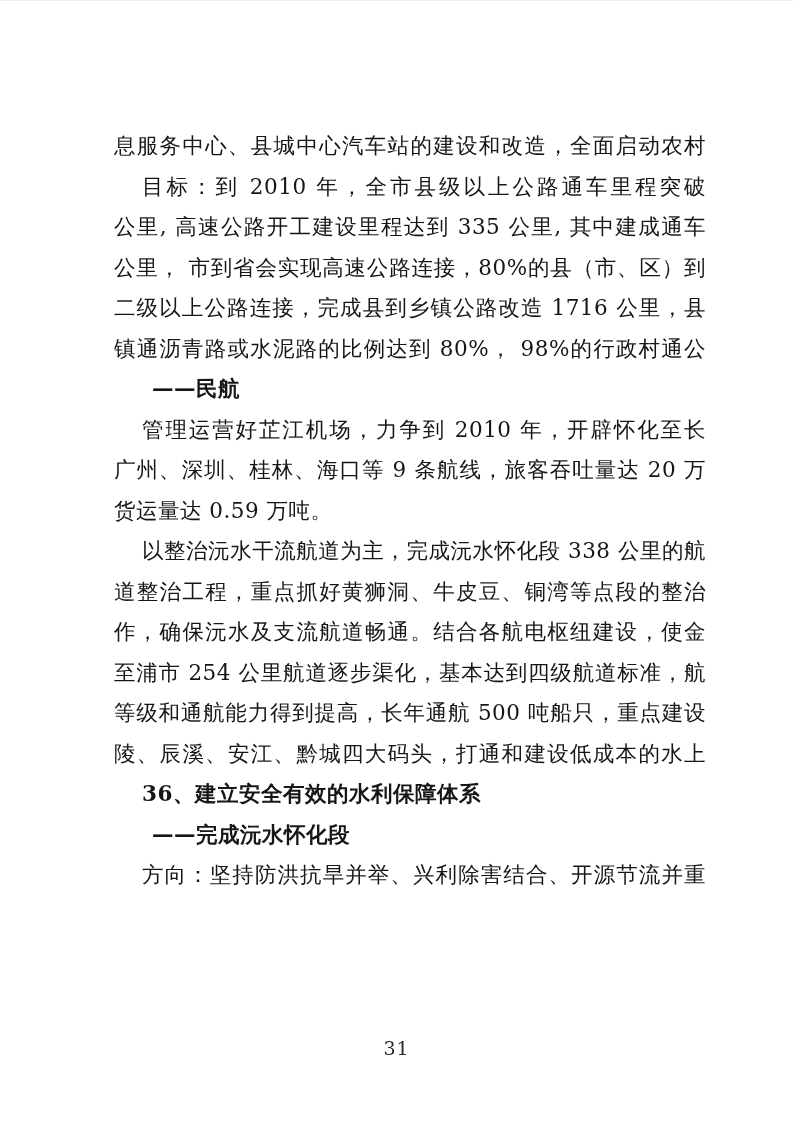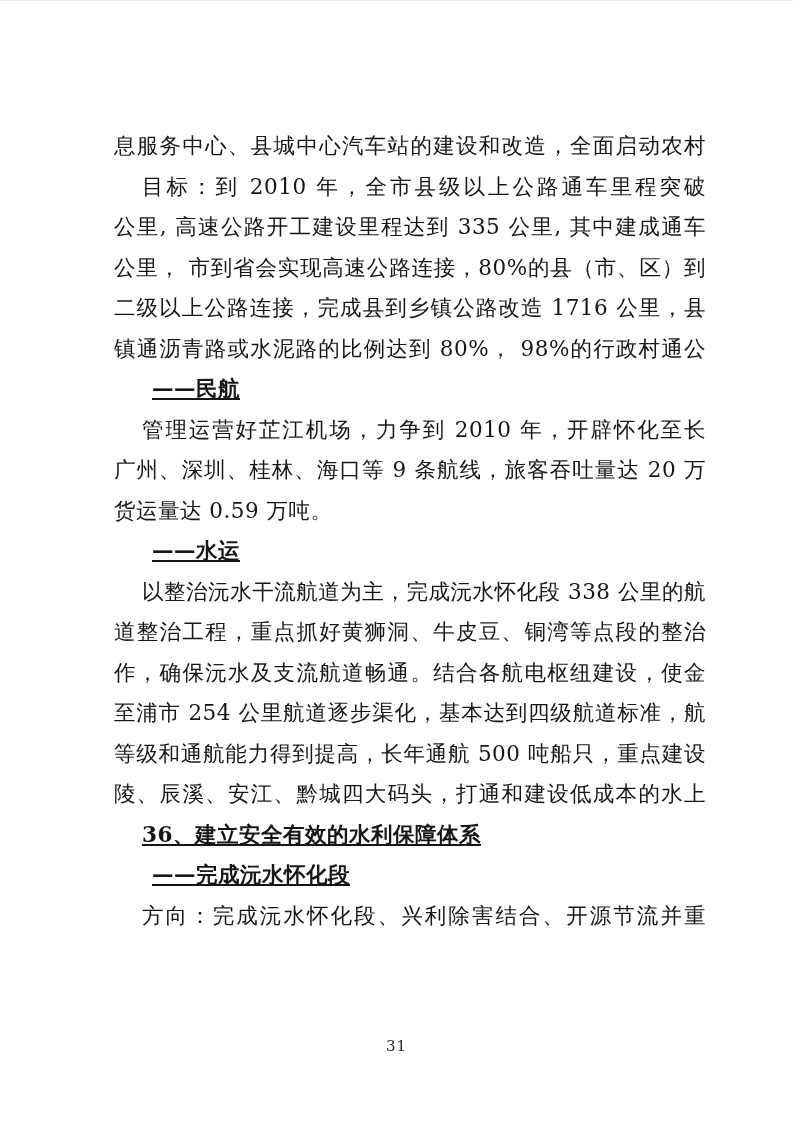--- a/index.html
+++ b/index.html
@@ -38,53 +38,52 @@
     text-justify: inter-ideograph;
   }
   .j::after {
     content: "";
     display: inline-block;
     width: 100%;
     height: 0;
   }
   .ip { padding-left: 28px; }  
   .ih { padding-left: 38px; }  
-  .b  { font-weight: 700; text-decoration: underline; }
+  .b  { font-weight: 700; }
   .page-number {
     position: absolute;
     left: 0;
     top: 1036px;
     width: 100%;
     text-align: center;
-    font-size: 15px;
+    font-size: 19px;
     letter-spacing: 1px;
     color: #2a2a2a;
   }
 </style>
 </head>
 <body>
 
 <div class="page">
   <div class="text-col">
     <div class="l j">息服务中心、县城中心汽车站的建设和改造，全面启动农村公</div>
     <div class="l j ip">目标：到 2010 年，全市县级以上公路通车里程突破 10000</div>
     <div class="l j">公里, 高速公路开工建设里程达到 335 公里, 其中建成通车 270</div>
     <div class="l j">公里， 市到省会实现高速公路连接，80%的县（市、区）到市</div>
     <div class="l j">二级以上公路连接，完成县到乡镇公路改造 1716 公里，县到乡</div>
     <div class="l j">镇通沥青路或水泥路的比例达到 80%， 98%的行政村通公路。</div>
     <div class="l b ih">——民航</div>
     <div class="l j ip">管理运营好芷江机场，力争到 2010 年，开辟怀化至长沙、</div>
     <div class="l j">广州、深圳、桂林、海口等 9 条航线，旅客吞吐量达 20 万人次，</div>
     <div class="l">货运量达 0.59 万吨。</div>
-    <div class="l b ih">——水运</div>
     <div class="l j ip">以整治沅水干流航道为主，完成沅水怀化段 338 公里的航</div>
     <div class="l j">道整治工程，重点抓好黄狮洞、牛皮豆、铜湾等点段的整治工</div>
     <div class="l j">作，确保沅水及支流航道畅通。结合各航电枢纽建设，使金紫</div>
     <div class="l j">至浦市 254 公里航道逐步渠化，基本达到四级航道标准，航道</div>
     <div class="l j">等级和通航能力得到提高，长年通航 500 吨船只，重点建设沅</div>
     <div class="l j">陵、辰溪、安江、黔城四大码头，打通和建设低成本的水上黄</div>
     <div class="l b ip">36、建立安全有效的水利保障体系</div>
     <div class="l b ih">——完成沅水怀化段</div>
-    <div class="l j ip">方向：完成沅水怀化段、兴利除害结合、开源节流并重</div>
+    <div class="l j ip">方向：坚持防洪抗旱并举、兴利除害结合、开源节流并重</div>
   </div>
 
   <div class="page-number">31</div>
 </div>
 
 </body></html>

